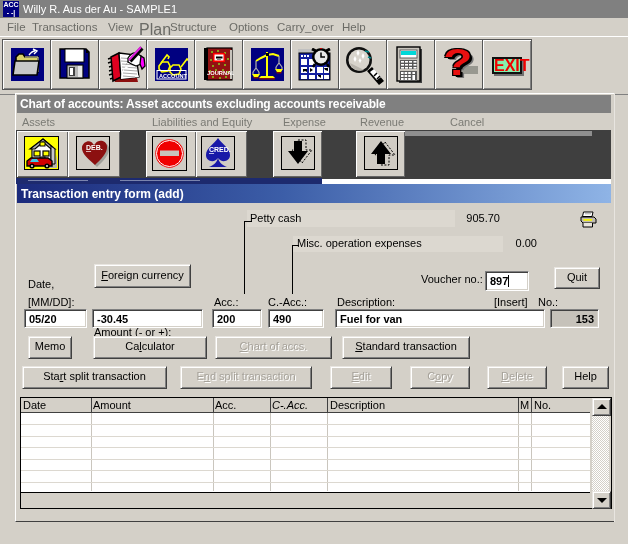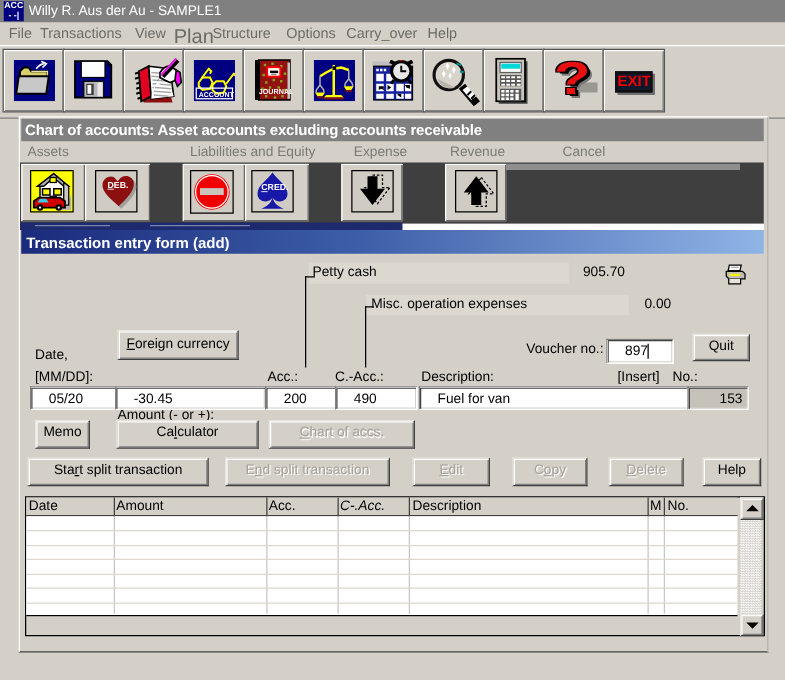--- a/index.html
+++ b/index.html
@@ -8,21 +8,21 @@
   #stage{position:relative;width:628px;height:544px;}
   .btn{background:#d4d0c8;text-align:center;
        border-top:1px solid #e8e5e0;border-left:1px solid #e8e5e0;
        border-right:1px solid #404040;border-bottom:1px solid #404040;
        box-shadow:inset 1px 1px 0 #fff, inset -1px -1px 0 #808080;
        font-size:11px;color:#000;line-height:19px;}
   .btn.dis{color:#a6a29a;text-shadow:1px 1px 0 #fff;}
   .sunken{background:#fff;border-top:1px solid #808080;border-left:1px solid #808080;
           border-right:1px solid #fff;border-bottom:1px solid #fff;
           box-shadow:inset 1px 1px 0 #404040, inset -1px -1px 0 #d4d0c8;
-          font-size:11px;line-height:15px;padding:2px 0 0 14px;}
+          font-size:11px;line-height:15px;padding:2px 0 0 4px;font-weight:bold;}
   u{text-decoration:underline;}
 </style></head>
 <body>
 <div id="stage">
 
 <div class="abs" style="left:0;top:0;width:628px;height:18px;background:#808080;"></div>
 <div class="abs" style="left:3px;top:1px;width:16px;height:16px;background:#000080;color:#fff;font-size:7px;font-weight:bold;text-align:center;line-height:8px;">ACC<br>- -|</div>
 <div class="abs" style="left:23px;top:3px;color:#fff;font-weight:normal;font-size:11px;">Willy R. Aus der Au - SAMPLE1</div>
 
 <div class="abs" style="left:0;top:18px;width:628px;height:18px;background:#d4d0c8;"></div>
@@ -223,21 +223,21 @@
         <rect x="12.2" y="29" width="2.6" height="2"></rect>
     <rect x="5" y="32" width="2.6" height="2"></rect>
         <rect x="8.6" y="32" width="2.6" height="2"></rect>
         <rect x="12.2" y="32" width="2.6" height="2"></rect>
     <rect x="16.4" y="26" width="2.6" height="2"></rect>
         <rect x="16.4" y="29" width="2.6" height="5"></rect>
   </g>
 </svg>
 <div class="abs" style="left:459px;top:66px;width:19px;height:8px;background:#989890;"></div>
 <div class="abs" style="left:443px;top:42px;width:40px;height:42px;font-family:'Liberation Sans',sans-serif;font-size:37px;font-weight:bold;color:#e81010;transform:scale(1.3,1);transform-origin:0 0;text-shadow:-1px -1px 0 #000,1px -1px 0 #000,-1px 1px 0 #000,2px 2px 0 #000, 3px 3px 0 #787878;">?</div>
-<div class="abs" style="left:492px;top:57px;width:26px;height:13px;border:2px solid #101010;background:#0f172a;color:#f00000;font-weight:bold;font-size:12px;text-align:center;line-height:13px;letter-spacing:0;box-shadow:2px 2px 0 #707070;">EXIT</div>
+<div class="abs" style="left:492px;top:57px;width:26px;height:13px;border:2px solid #101010;background:#86efac;color:#f00000;font-weight:bold;font-size:16px;text-align:center;line-height:13px;letter-spacing:0;box-shadow:2px 2px 0 #707070;">EXIT</div>
 
 <div class="abs" style="left:15px;top:93px;width:598px;height:427px;background:#d4d0c8;
      border-left:1px solid #fff;border-top:1px solid #fff;
      border-right:1px solid #404040;border-bottom:1px solid #404040;"></div>
 
 <div class="abs" style="left:17px;top:95px;width:594px;height:18px;background:#808080;"></div>
 <div class="abs" style="left:20px;top:97px;color:#fff;font-weight:bold;font-size:12px;letter-spacing:-0.15px;">Chart of accounts: Asset accounts excluding accounts receivable</div>
 
 <div class="abs" style="left:22px;top:116px;color:#7a7a74;">Assets</div>
 <div class="abs" style="left:152px;top:116px;color:#7a7a74;">Liabilities and Equity</div>
@@ -355,20 +355,21 @@
 <div class="abs sunken" style="left:24px;top:309px;width:57px;height:15px;">05/20</div>
 <div class="abs sunken" style="left:92px;top:309px;width:105px;height:15px;">-30.45</div>
 <div class="abs sunken" style="left:212px;top:309px;width:44px;height:15px;">200</div>
 <div class="abs sunken" style="left:268px;top:309px;width:50px;height:15px;">490</div>
 <div class="abs sunken" style="left:335px;top:309px;width:204px;height:15px;">Fuel for van</div>
 <div class="abs sunken" style="left:550px;top:309px;width:43px;height:15px;background:#c6c2ba;text-align:right;padding-right:4px;padding-left:0;width:43px;">153</div>
 
 <div class="abs btn" style="left:28px;top:336px;width:42px;height:21px;">Memo</div>
 <div class="abs btn" style="left:93px;top:336px;width:112px;height:21px;">Ca<u>l</u>culator</div>
 <div class="abs btn dis" style="left:215px;top:336px;width:115px;height:21px;"><u>C</u>hart of accs.</div>
+<div class="abs btn" style="left:342px;top:336px;width:126px;height:21px;"><u>S</u>tandard transaction</div>
 
 <div class="abs btn" style="left:22px;top:366px;width:143px;height:21px;text-align:center;">Sta<u>r</u>t split transaction</div>
 <div class="abs btn dis" style="left:180px;top:366px;width:130px;height:21px;">E<u>n</u>d split transaction</div>
 <div class="abs btn dis" style="left:330px;top:366px;width:60px;height:21px;"><u>E</u>dit</div>
 <div class="abs btn dis" style="left:410px;top:366px;width:58px;height:21px;">C<u>o</u>py</div>
 <div class="abs btn dis" style="left:487px;top:366px;width:58px;height:21px;"><u>D</u>elete</div>
 <div class="abs btn" style="left:562px;top:366px;width:45px;height:21px;">Help</div>
 
 <div class="abs" style="left:20px;top:397px;width:590px;height:110px;border:1px solid #000;background:#d4d0c8;"></div>
 <div class="abs" style="left:21px;top:398px;width:569px;height:14px;background:#d4d0c8;border-bottom:1px solid #404040;"></div>

